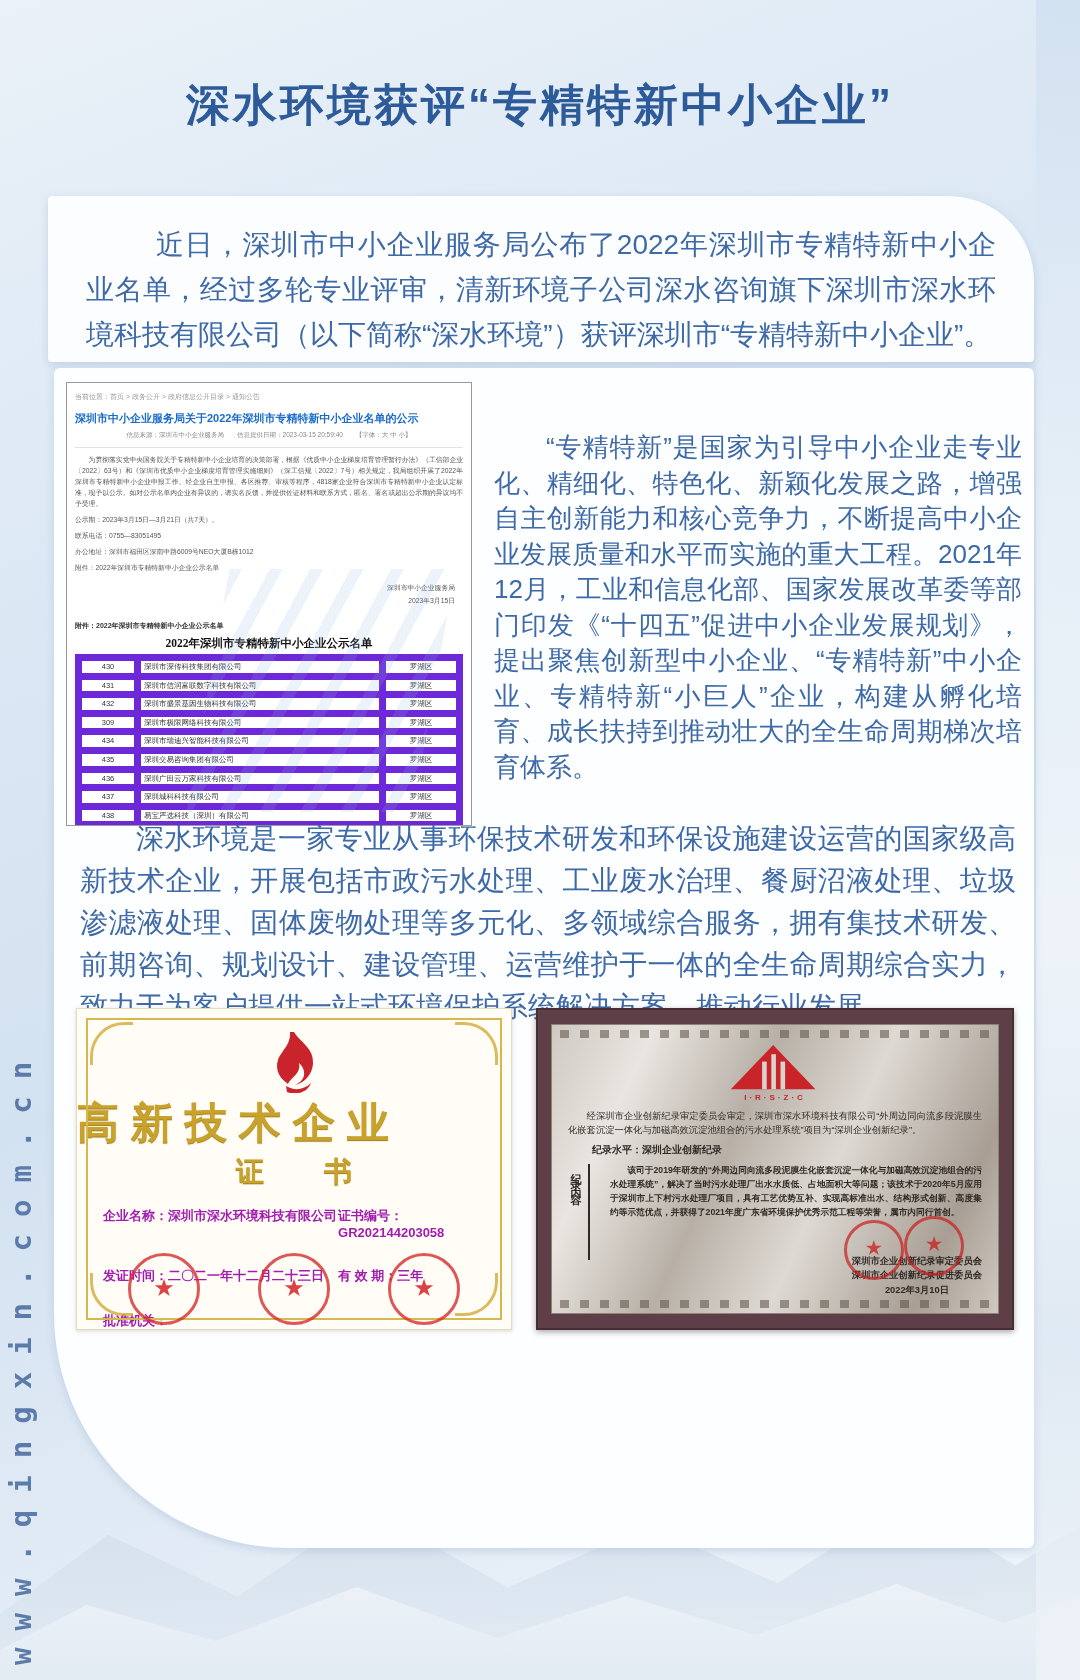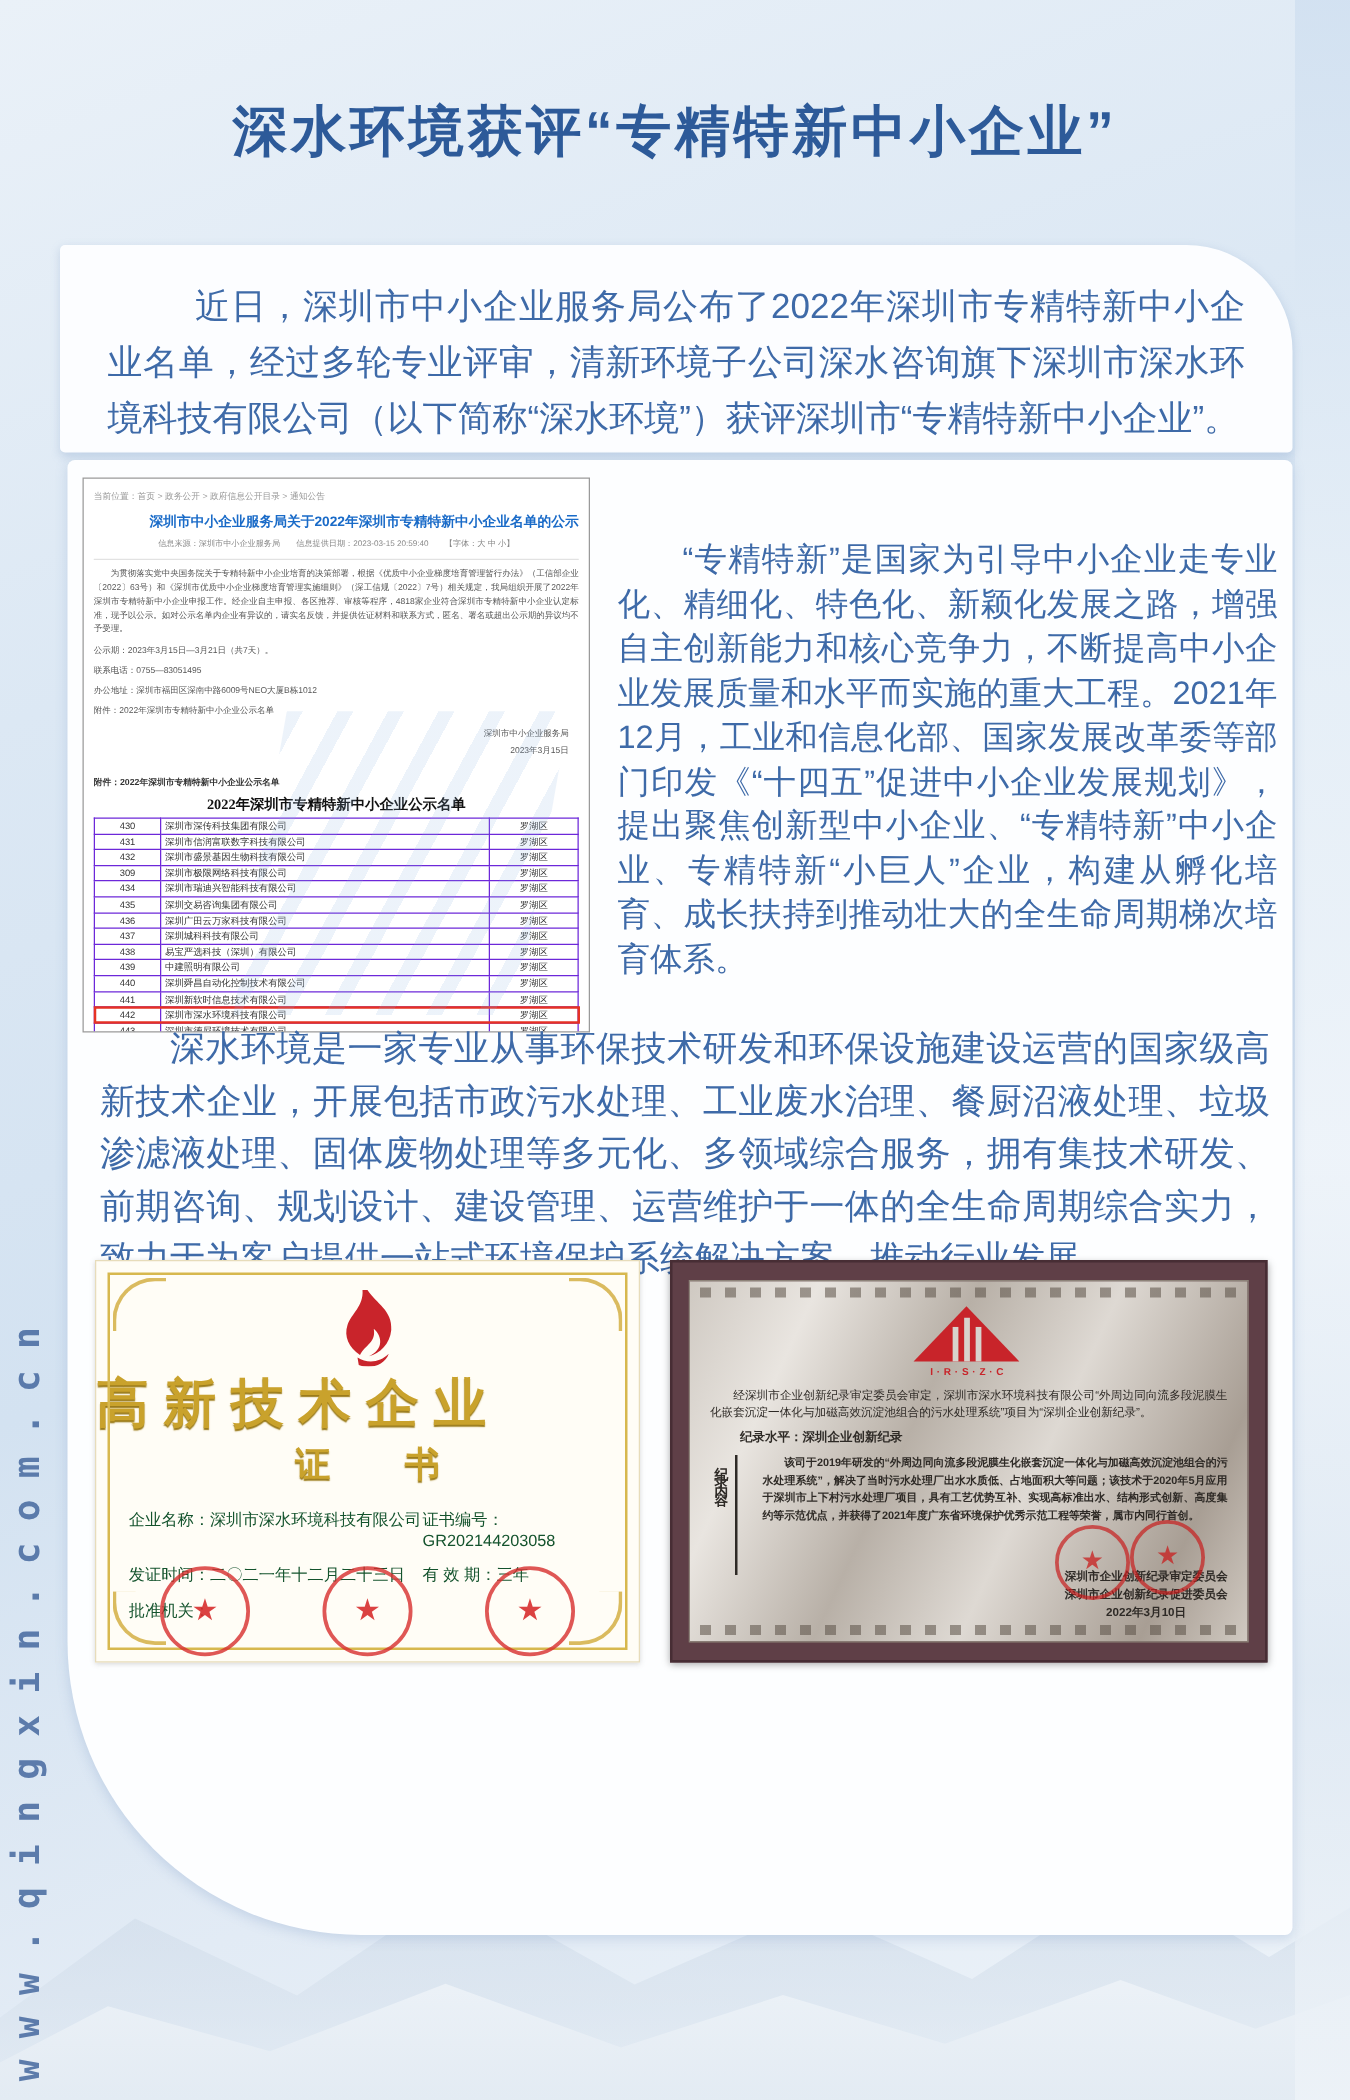--- a/index.html
+++ b/index.html
@@ -28,31 +28,31 @@
   
   .main-panel{position:absolute;left:54px;top:368px;width:980px;height:1180px;background:#fdfeff;
     border-radius:6px 6px 6px 235px;box-shadow:0 3px 9px rgba(110,145,190,.25);}
   
   .doc-shot{position:absolute;left:12px;top:14px;width:406px;height:444px;background:#fff;
     border:1px solid #9a9a9a;box-sizing:border-box;padding:9px 8px 5px;overflow:hidden;}
   .doc-shot::after{content:"";position:absolute;left:35%;top:42%;width:56%;height:55%;
     background:repeating-linear-gradient(110deg,rgba(140,180,225,.16) 0 12px,transparent 12px 38px);
     transform:skewX(-10deg);pointer-events:none;}
   .doc-breadcrumb{font-size:7px;color:#999;}
-  .doc-title{font-size:11px;font-weight:bold;color:#1a6bc8;text-align:right;margin-top:9px;line-height:1.3;}
+  .doc-title{font-size:11px;font-weight:bold;color:#1a6bc8;text-align:left;margin-top:9px;line-height:1.3;}
   .doc-meta{font-size:6.5px;color:#888;text-align:center;margin-top:6px;}
   .doc-rule{border:none;border-top:1px solid #e2e2e2;margin:7px 0 6px;}
   .doc-body{font-size:6.8px;color:#555;line-height:1.62;text-align:justify;text-indent:2em;margin:0;}
   .doc-line{font-size:6.8px;color:#555;margin-top:6px;}
   .doc-signer{text-align:right;font-size:6.8px;color:#555;margin-top:9px;padding-right:8px;line-height:1.9;}
   .doc-attach2{font-size:7px;color:#333;font-weight:bold;margin-top:13px;}
   .doc-table-title{font-size:11.5px;font-weight:bold;text-align:center;color:#111;margin-top:5px;
     font-family:"Liberation Serif",serif;}
   .doc-table{width:100%;border-collapse:collapse;margin-top:3px;}
-  .doc-table td{border:1px solid #6d28d9;font-size:7.5px;color:#333;height:11.6px;line-height:11.6px;
+  .doc-table td{border:7px solid #6d28d9;font-size:7.5px;color:#333;height:11.6px;line-height:11.6px;
     padding:0 3px;white-space:nowrap;overflow:hidden;}
   .doc-table td.col-no{width:46px;text-align:center;}
   .doc-table td.col-dist{width:64px;text-align:center;}
   .doc-table tr.hl{outline:2px solid #e63224;outline-offset:-1px;}
   
   .zjtx{position:absolute;left:440px;top:62px;width:528px;margin:0;font-size:26px;line-height:35.5px;
     color:#3e6aa8;text-align:justify;text-indent:2em;}
   .company-para{position:absolute;left:26px;top:450px;width:936px;margin:0;font-size:28px;
     line-height:42px;color:#3e6aa8;text-align:justify;text-indent:2em;}
   
@@ -64,22 +64,22 @@
     border-radius:34px 0 0 0;opacity:.8;}
   .orn.tl{left:13px;top:13px;}
   .orn.tr{right:13px;top:13px;transform:rotate(90deg);}
   .orn.br{right:13px;bottom:13px;transform:rotate(180deg);}
   .orn.bl{left:13px;bottom:13px;transform:rotate(270deg);}
   .torch{display:block;margin:22px auto 0;}
   .cert-heading{margin:2px 0 0;text-align:left;font-size:42px;font-weight:bold;color:#c9a22c;
     letter-spacing:12px;text-shadow:0 1px 1px #9a7a18;}
   .cert-subheading{margin:2px 0 0;text-align:center;font-size:28px;font-weight:bold;color:#c9a22c;
     letter-spacing:26px;text-indent:26px;text-shadow:0 1px 1px #9a7a18;}
-  .cert-fields{display:grid;grid-template-columns:1.6fr 1fr;margin:16px 26px 0;row-gap:11px;
-    font-size:13px;font-weight:normal;color:#14532d;}
+  .cert-fields{display:grid;grid-template-columns:1.6fr 1fr;margin:16px 26px 0;row-gap:27px;
+    font-size:13px;font-weight:bold;color:#a21caf;}
   .cert-seals{position:absolute;left:0;right:0;bottom:4px;display:flex;justify-content:center;gap:58px;}
   .seal{width:66px;height:66px;border-radius:50%;border:3px solid rgba(215,45,45,.8);position:relative;}
   .seal::after{content:"★";position:absolute;left:50%;top:50%;transform:translate(-50%,-52%);
     color:rgba(215,45,45,.9);font-size:24px;}
   
   .plaque{width:478px;height:322px;background:#5f3f47;box-sizing:border-box;padding:16px 15px;
     position:relative;box-shadow:inset 0 0 0 2px #472d34,0 2px 6px rgba(0,0,0,.35);}
   .plaque-face{width:100%;height:100%;box-sizing:border-box;position:relative;padding:6px 12px;
     border:1px solid #8d8379;overflow:hidden;
     background:linear-gradient(115deg,#cfc9c2 0%,#e9e5e0 18%,#b8b0a7 40%,#ded9d3 60%,#a89e94 85%,#d0c9c1 100%);}

